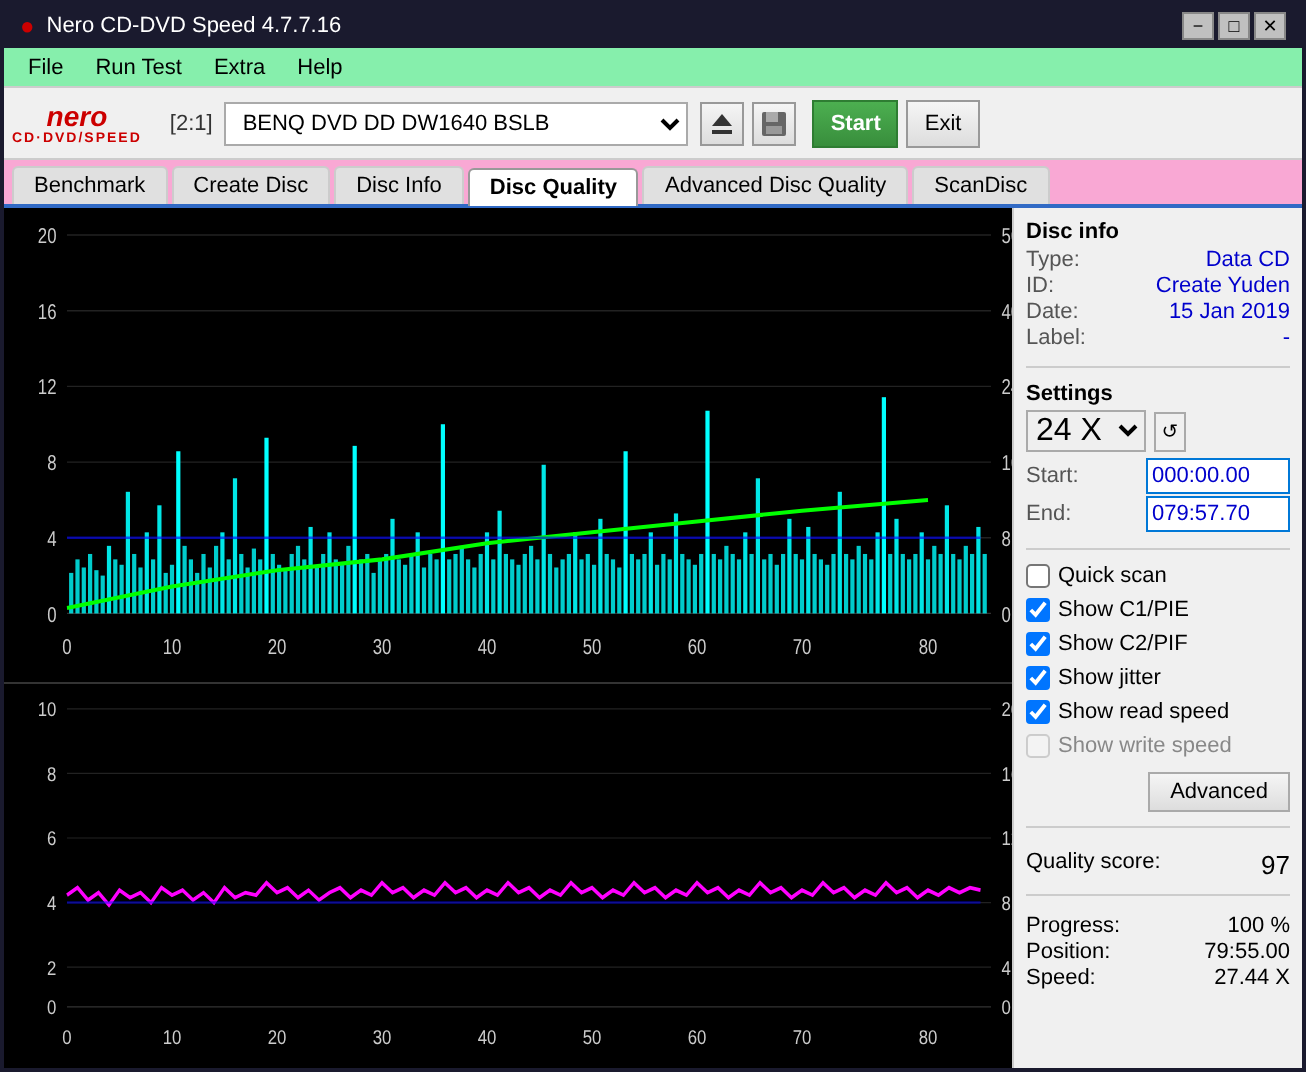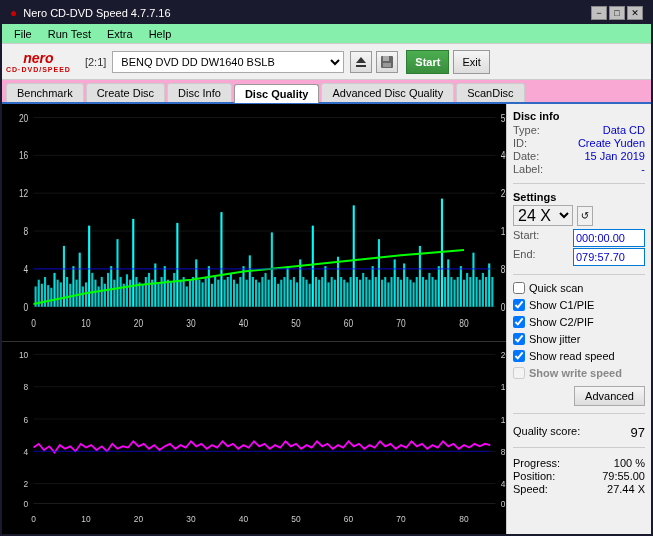--- a/index.html
+++ b/index.html
@@ -28,21 +28,21 @@
     
     
     .tab-bar { background: #f9a8d4; border-bottom: 2px solid #316ac5; display: flex; align-items: flex-end; height: 24px; padding: 0 4px; gap: 2px; }
     .tab { padding: 3px 10px; font-size: 11px; cursor: pointer; border: 1px solid #ccc; border-bottom: none; background: #e0e0e0; border-radius: 3px 3px 0 0; }
     .tab.active { background: white; border-color: #999; font-weight: bold; position: relative; bottom: -1px; z-index: 1; }
     
     
     .right-panel { width: 145px; background: #f0f0f0; border-left: 1px solid #ccc; padding: 6px; display: flex; flex-direction: column; gap: 4px; overflow: hidden; }
     
     .panel-section-title { font-weight: bold; font-size: 11px; color: #000; margin-bottom: 2px; }
-    .info-row { display: flex; justify-content: space-between; font-size: 11px; margin-bottom: 1px; }
+    .info-row { display: flex; justify-content: space-between; font-size: 11px; margin-bottom: 1px; align-items: center; }
     .info-label { color: #555; }
     .info-value { color: #0000cc; font-weight: normal; }
     .info-value.blue { color: #0000cc; }
     
     .divider { border-top: 1px solid #ccc; margin: 3px 0; }
     
     .settings-row { display: flex; align-items: center; gap: 4px; margin-bottom: 3px; }
     .speed-select { width: 60px; height: 21px; border: 1px solid #aaa; font-size: 16px; }
     .spin-btn { width: 16px; height: 20px; border: 1px solid #aaa; background: #f0f0f0; cursor: pointer; font-size: 9px; display: flex; align-items: center; justify-content: center; }
     
@@ -429,21 +429,21 @@
       <div class="checkbox-row">
         <input type="checkbox" checked="" style="">
         <span>Show jitter</span>
       </div>
       <div class="checkbox-row">
         <input type="checkbox" checked="" style="">
         <span>Show read speed</span>
       </div>
       <div class="checkbox-row">
         <input type="checkbox" disabled="" style="">
-        <span style="color:#888;font-weight:bold;">Show write speed</span>
+        <span style="color:#888;">Show write speed</span>
       </div>
 
       <button class="advanced-btn">Advanced</button>
 
       <div class="divider"></div>
 
       <div class="quality-score-row">
         <span>Quality score:</span>
         <span class="quality-score-val">97</span>
       </div>

